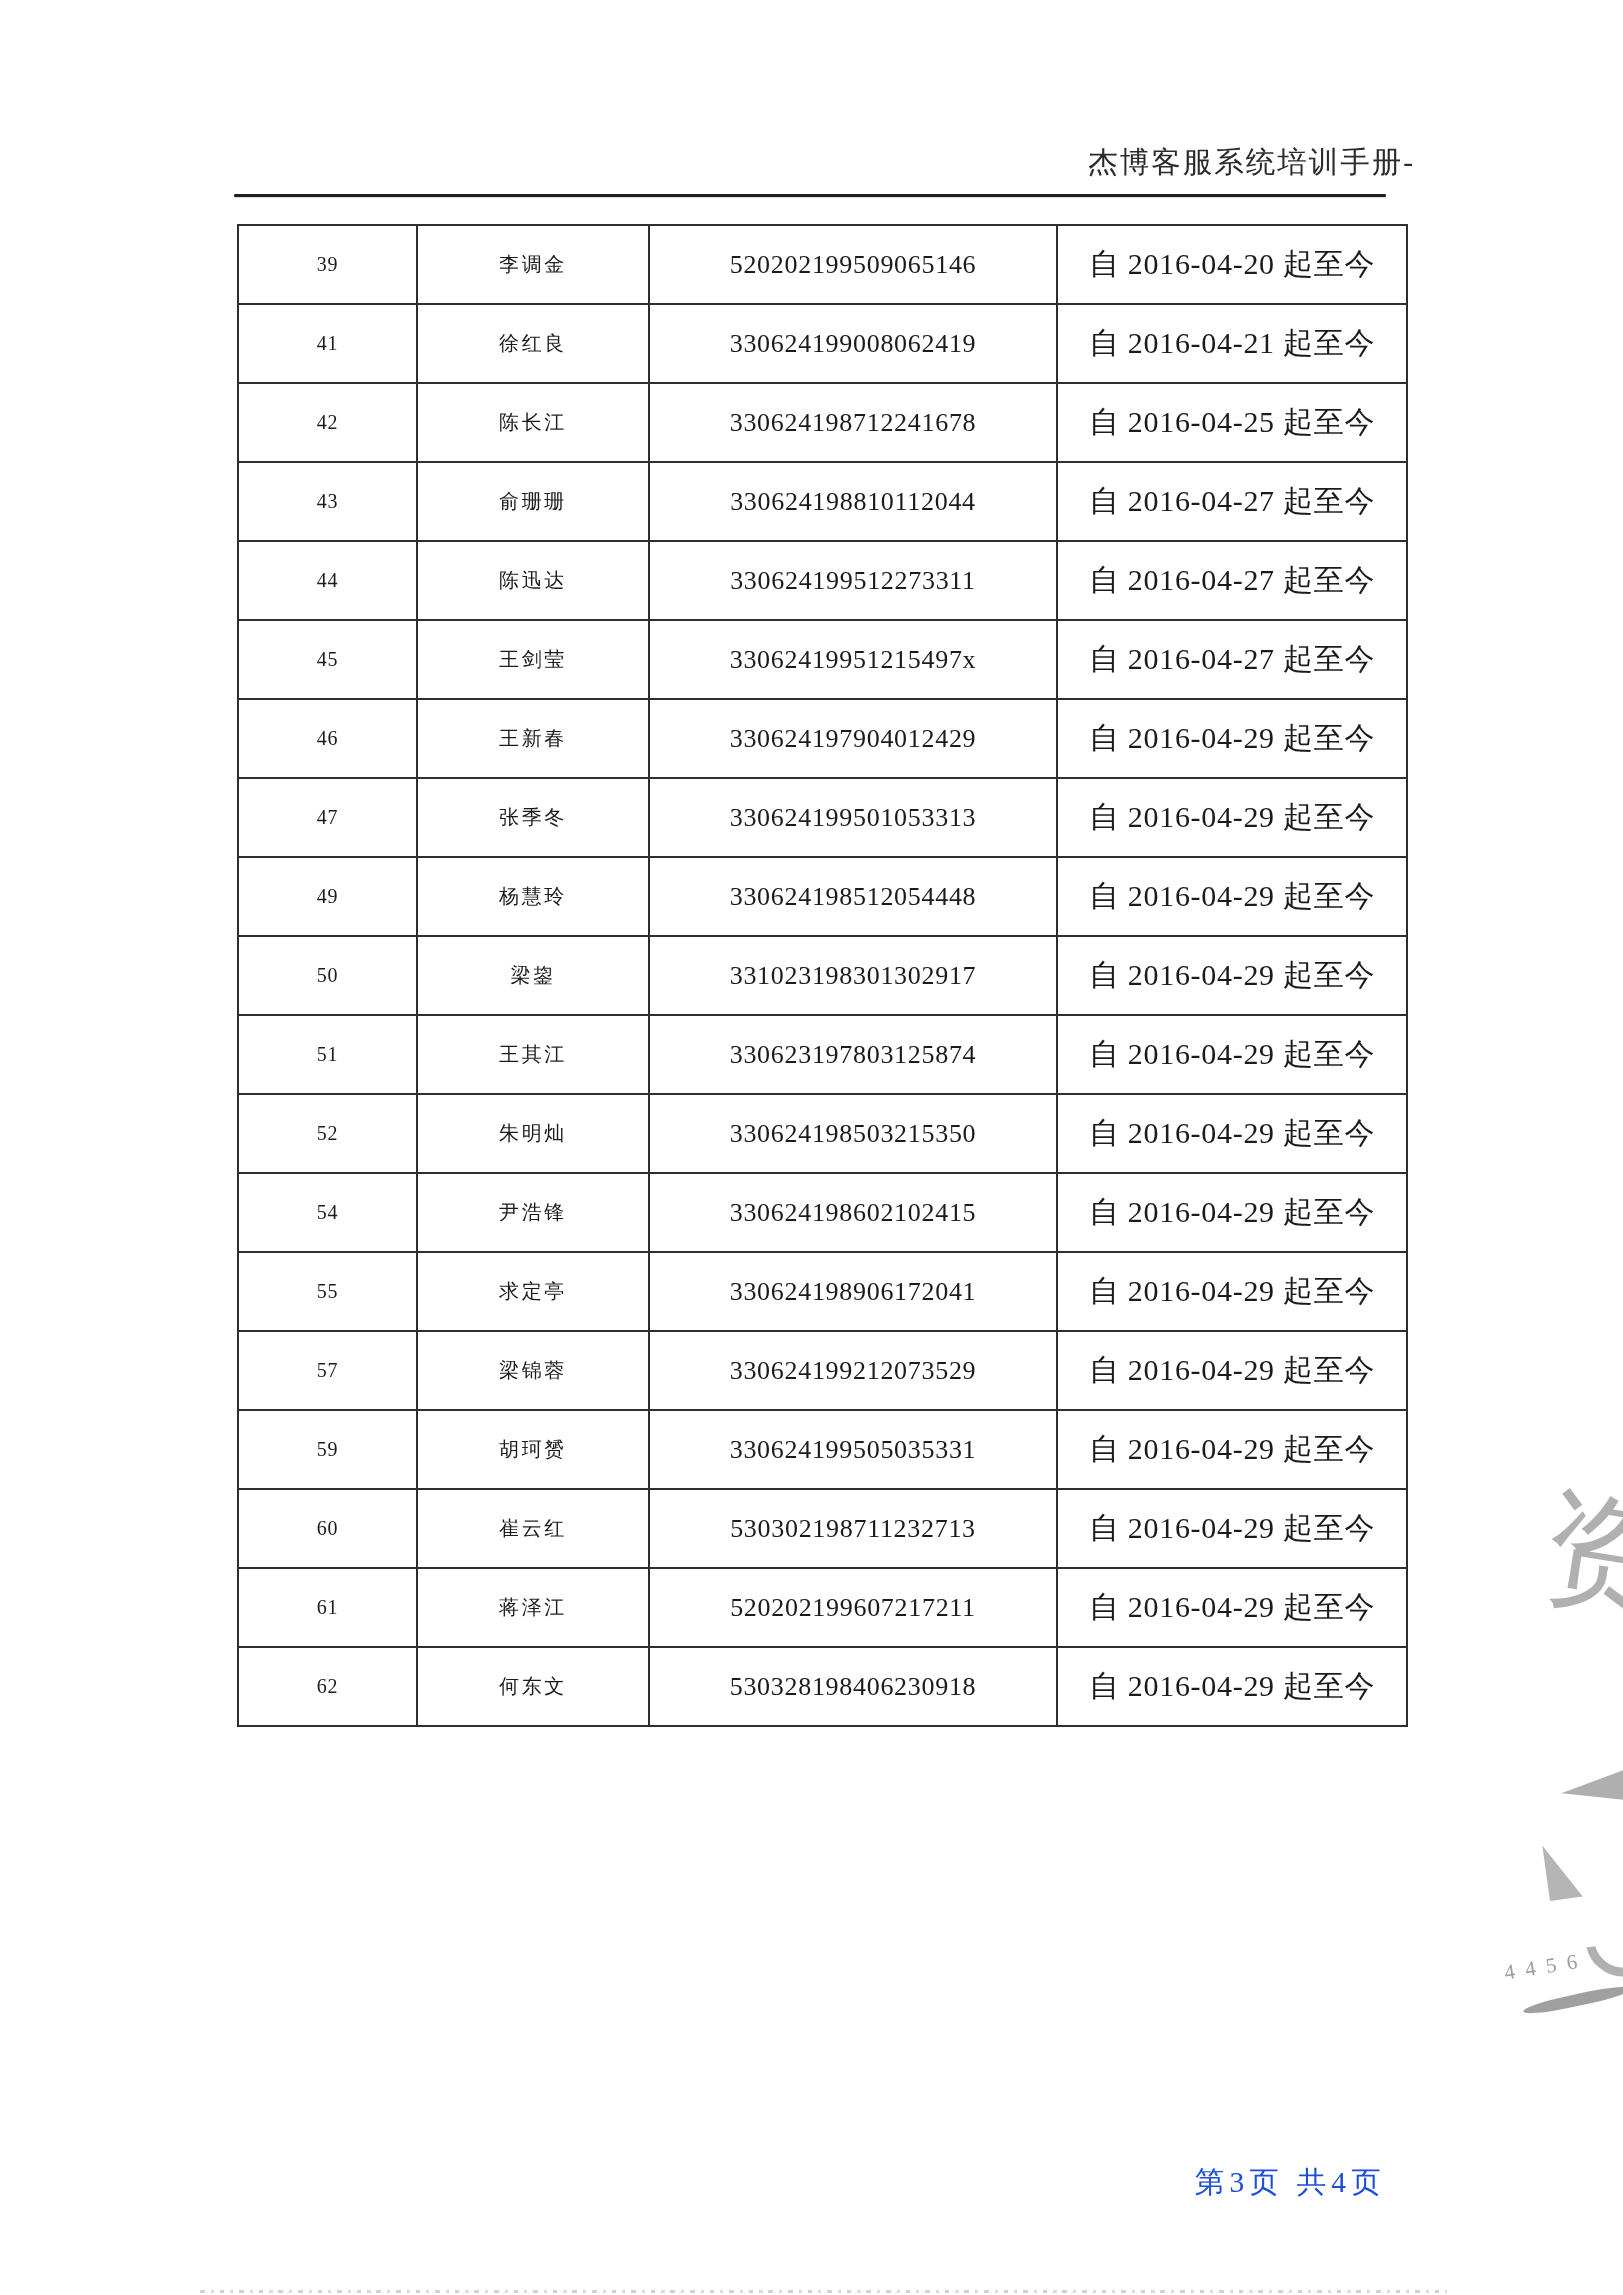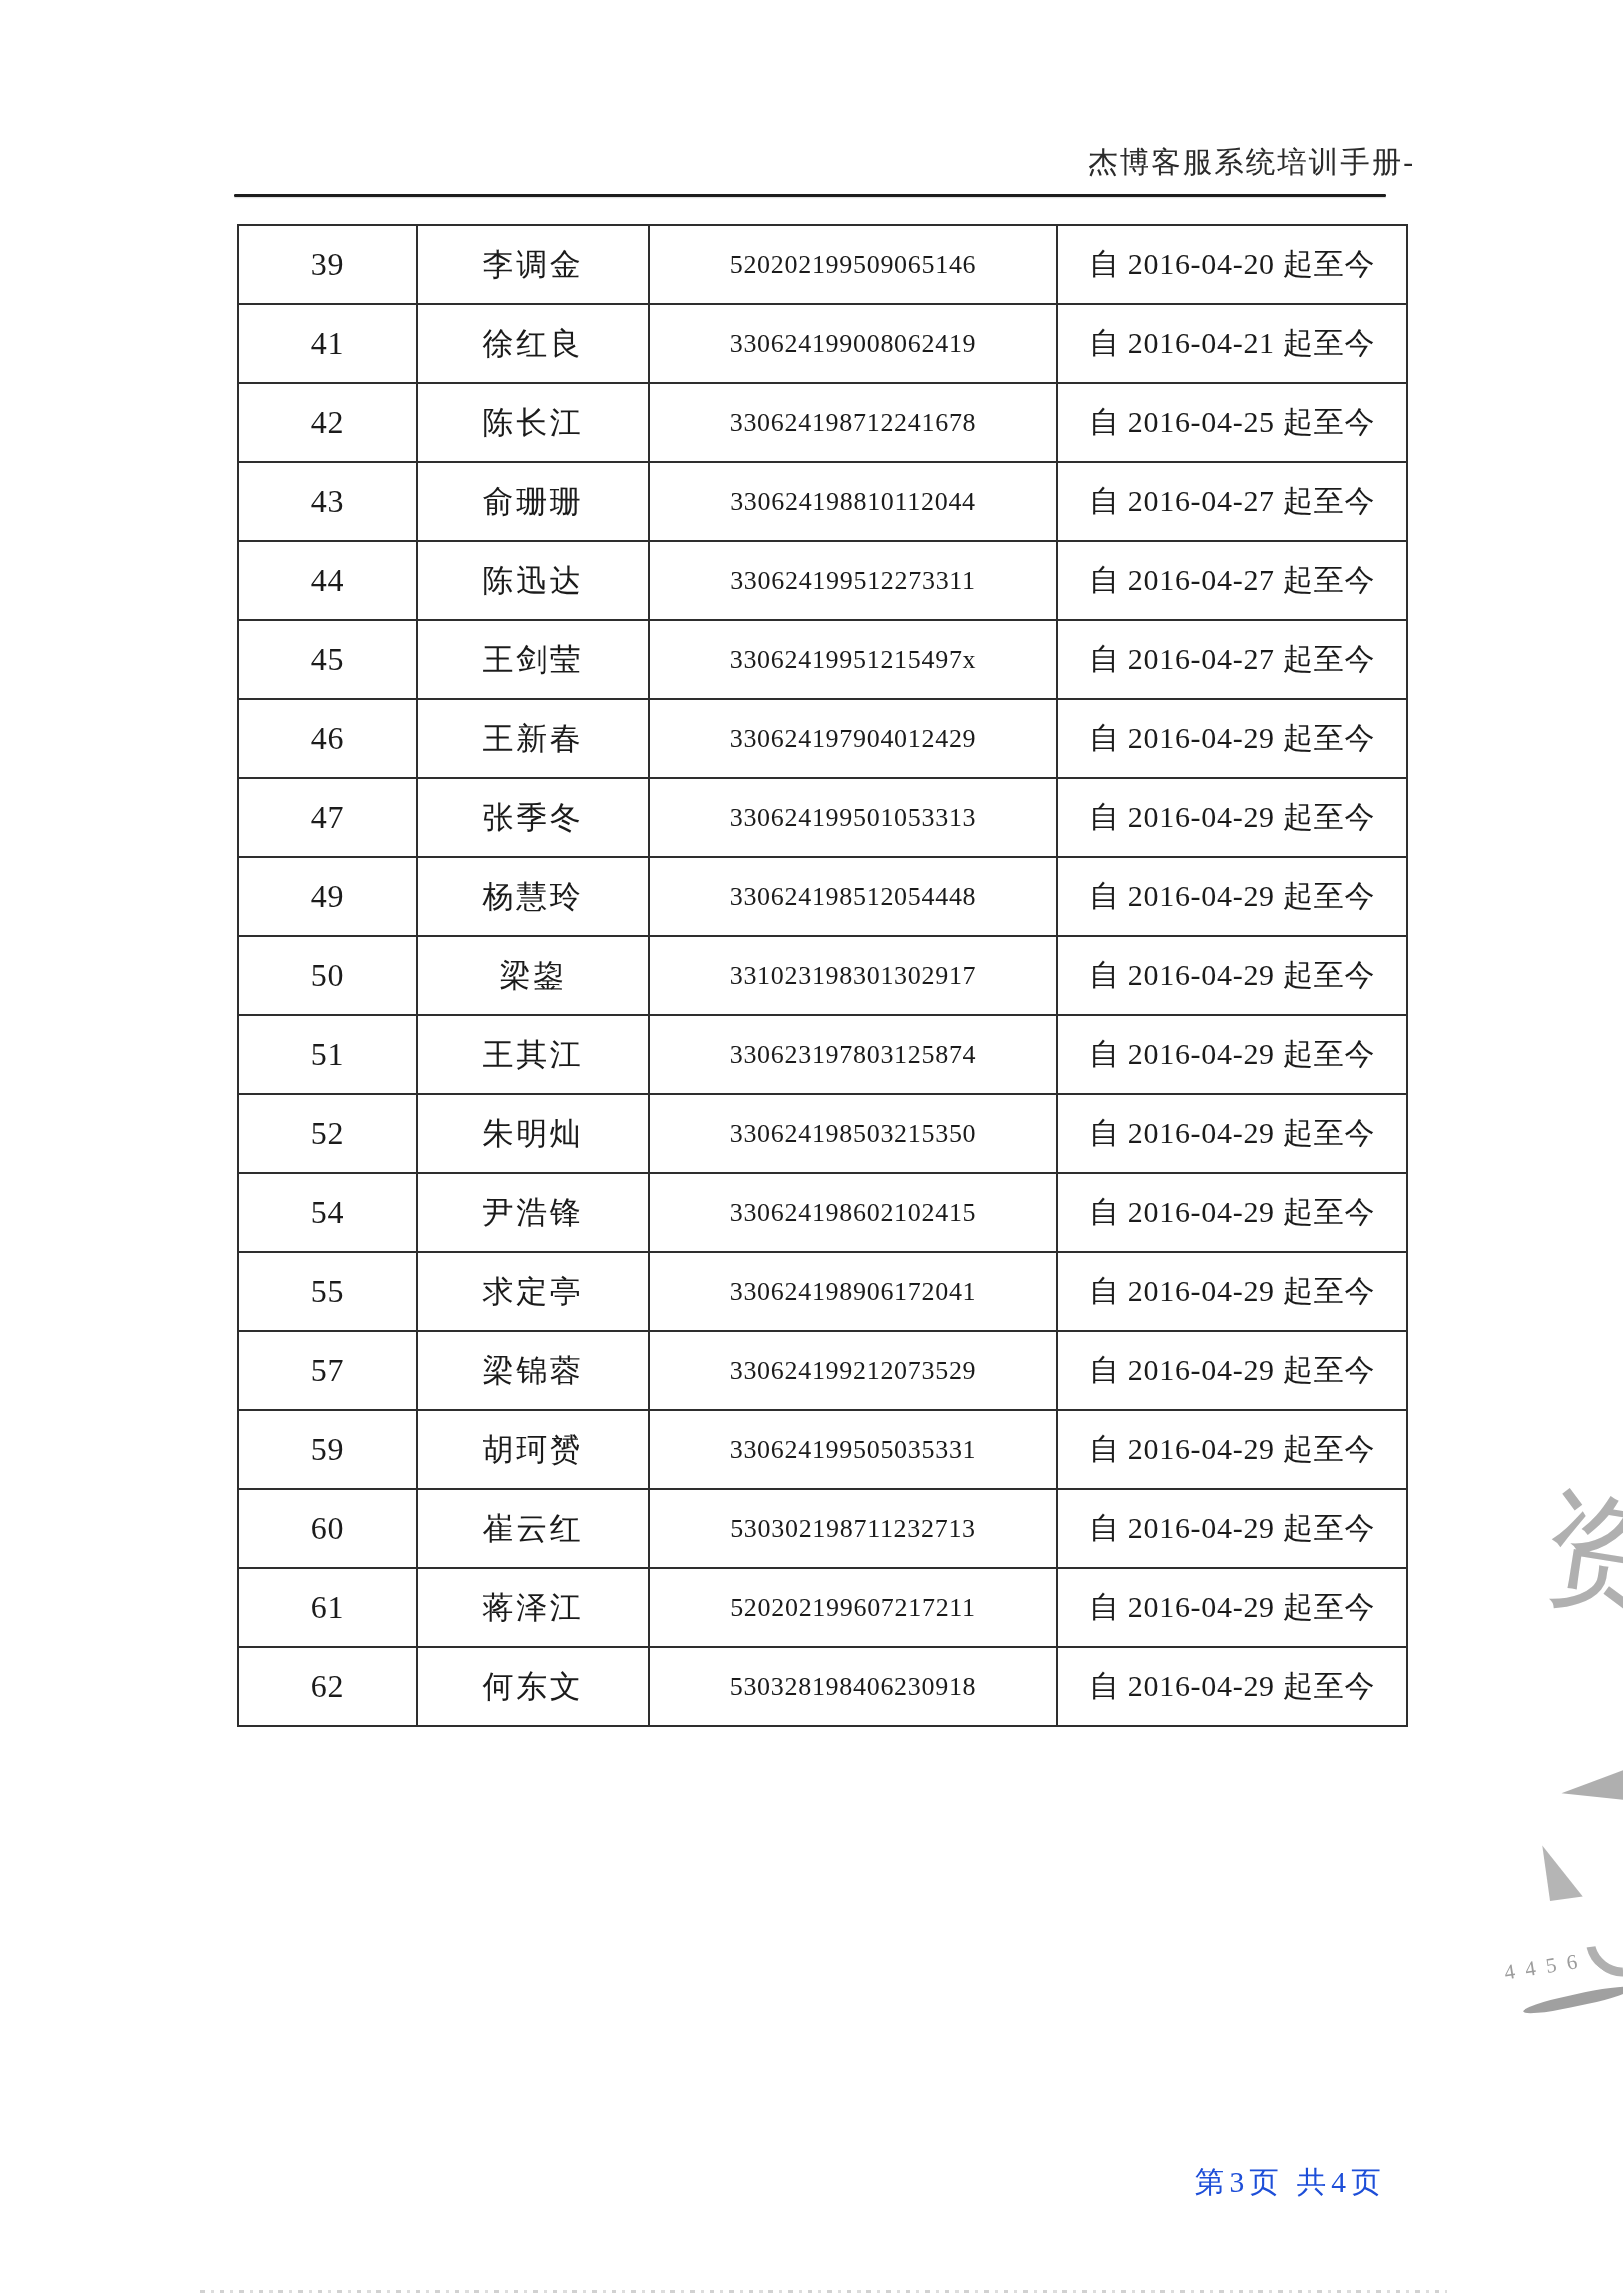--- a/index.html
+++ b/index.html
@@ -52,22 +52,22 @@
     border: 2px solid #2e2e2e;
     height: 75px;
     text-align: center;
     vertical-align: middle;
     font-size: 30px;
     color: #1b1b1b;
     letter-spacing: 0.7px;
     overflow: hidden;
     white-space: nowrap;
   }
-  table.roster td.c-no   { font-size: 32px; }
-  table.roster td.c-name { font-size: 31px; letter-spacing: 2.6px; }
+  table.roster td.c-no   { font-size: 20px; }
+  table.roster td.c-name { font-size: 20px; letter-spacing: 2.6px; }
   table.roster td.c-id   { font-size: 26px; letter-spacing: 0.7px; }
   table.roster td.c-per  { font-size: 30px; letter-spacing: 0.7px; }
 
   
   .footer {
     position: absolute;
     top: 2163px;
     right: 257px;
     font-size: 29.5px;
     letter-spacing: 5.2px;

